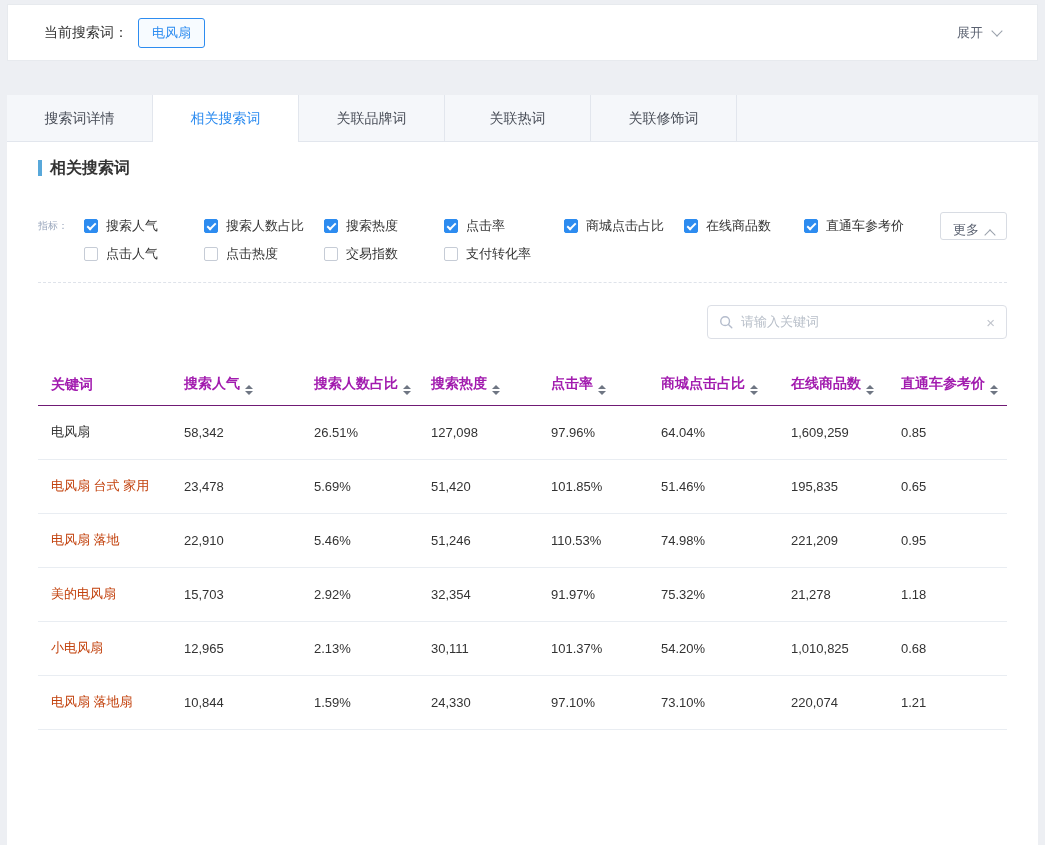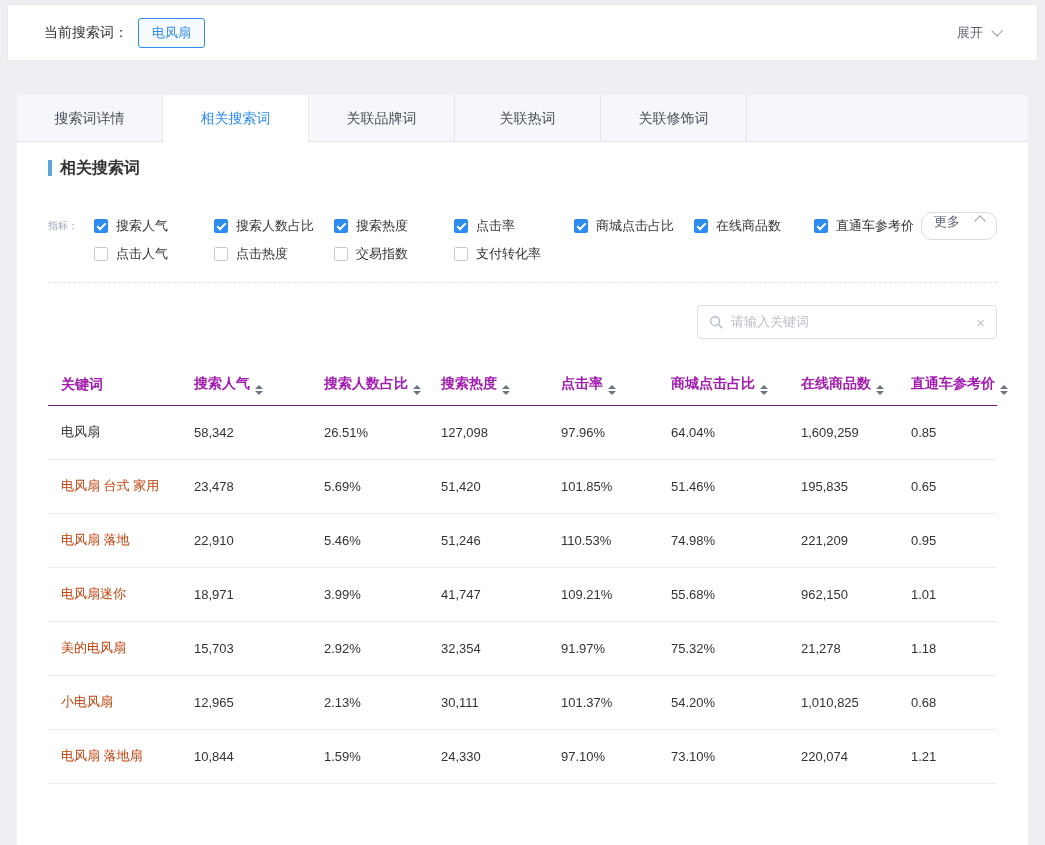--- a/index.html
+++ b/index.html
@@ -10,40 +10,40 @@
   .top-card{margin:4px 7px 0;height:57px;background:#fff;border:1px solid #e7eaee;display:flex;align-items:center;padding:0 36px}
   .top-label{font-size:14px;color:#333}
   .term-tag{margin-left:10px;border:1px solid #2d8cf0;color:#2d8cf0;font-size:13px;padding:5px 13px;border-radius:3px;background:#f7fbff;cursor:pointer;display:inline-block}
   .top-spacer{flex:1}
   .expand{display:flex;align-items:center;gap:10px;color:#5a6170;font-size:13px;cursor:pointer}
   .chev{width:8px;height:8px;border-right:1.5px solid #99a0ab;border-bottom:1.5px solid #99a0ab;display:inline-block}
   .chev.down{transform:rotate(45deg);margin-top:-4px}
   .chev.up{transform:rotate(-135deg);margin-top:4px}
 
   
-  .main-card{margin:34px 17px 0;background:#fff;height:750px;overflow:hidden}
+  .main-card{margin:34px 7px 0;background:#fff;height:750px;overflow:hidden}
   .tabs{display:flex;background:#f5f7fa;border-bottom:1px solid #e2e6ed;height:47px}
   .tab{width:146px;text-align:center;line-height:47px;font-size:14px;color:#4a4f59;border-right:1px solid #e2e6ed;cursor:pointer;position:relative}
   .tab.active{background:#fff;color:#2d8cf0}
   .tab.active::after{content:'';position:absolute;left:0;right:0;bottom:-1px;height:1px;background:#fff}
 
   .content{padding:16px 31px 0}
   .section-title{display:flex;align-items:center;font-size:16px;font-weight:bold;color:#333;height:20px}
   .accent-bar{width:4px;height:16px;background:#58a8da;margin-right:8px}
 
   
   .filters{display:flex;margin-top:40px;position:relative}
   .filters-label{width:46px;font-size:10px;color:#9aa7bd;line-height:16px;flex:none}
   .filter-grid{flex:1;display:grid;grid-template-columns:repeat(7,120px);row-gap:12px}
   .chk{display:flex;align-items:center;cursor:pointer;height:16px}
   .box{width:14px;height:14px;border-radius:2px;border:1px solid #c6ccd6;background:#fff;margin-right:8px;position:relative;flex:none}
   .box.checked{background:#2d8cf0;border-color:#2d8cf0}
   .box.checked::after{content:'';position:absolute;left:4px;top:1px;width:3px;height:7px;border:solid #fff;border-width:0 2px 2px 0;transform:rotate(45deg)}
   .chk-label{font-size:13px;color:#333;white-space:nowrap}
-  .more-btn{position:absolute;right:0;top:-6px;display:flex;align-items:flex-start;gap:16px;border:1px solid #d8dce3;background:#fff;border-radius:11px;padding:0 12px;height:28px;font-size:13px;color:#5a6170;cursor:pointer;font-family:inherit}
+  .more-btn{position:absolute;right:0;top:-6px;display:flex;align-items:flex-end;gap:7px;border:1px solid #d8dce3;background:#fff;border-radius:3px;padding:0 12px;height:28px;font-size:13px;color:#5a6170;cursor:pointer;font-family:inherit}
 
   .dashed{border-bottom:1px dashed #dfe3ea;margin-top:20px}
 
   
   .search-row{display:flex;justify-content:flex-end;margin-top:22px}
   .search-box{width:300px;height:34px;border:1px solid #dcdfe6;border-radius:4px;display:flex;align-items:center;padding:0 11px;gap:8px;background:#fff}
   .search-box input{flex:1;border:none;outline:none;font-size:13px;color:#333;background:transparent;font-family:Liberation Mono, monospace;min-width:0}
   .search-box input::placeholder{color:#b8bfc9}
   .clear-x{color:#c0c4cc;font-size:15px;cursor:pointer;line-height:1}
 
@@ -218,30 +218,20 @@
             <td class="kw link">电风扇 落地</td>
             <td>22,910</td>
             <td>5.46%</td>
             <td>51,246</td>
             <td>110.53%</td>
             <td>74.98%</td>
             <td>221,209</td>
             <td>0.95</td>
           </tr>
           <tr>
-            <td class="kw link">电风扇迷你</td>
-            <td>18,971</td>
-            <td>3.99%</td>
-            <td>41,747</td>
-            <td>109.21%</td>
-            <td>55.68%</td>
-            <td>962,150</td>
-            <td>1.01</td>
-          </tr>
-          <tr>
             <td class="kw link">美的电风扇</td>
             <td>15,703</td>
             <td>2.92%</td>
             <td>32,354</td>
             <td>91.97%</td>
             <td>75.32%</td>
             <td>21,278</td>
             <td>1.18</td>
           </tr>
           <tr>

